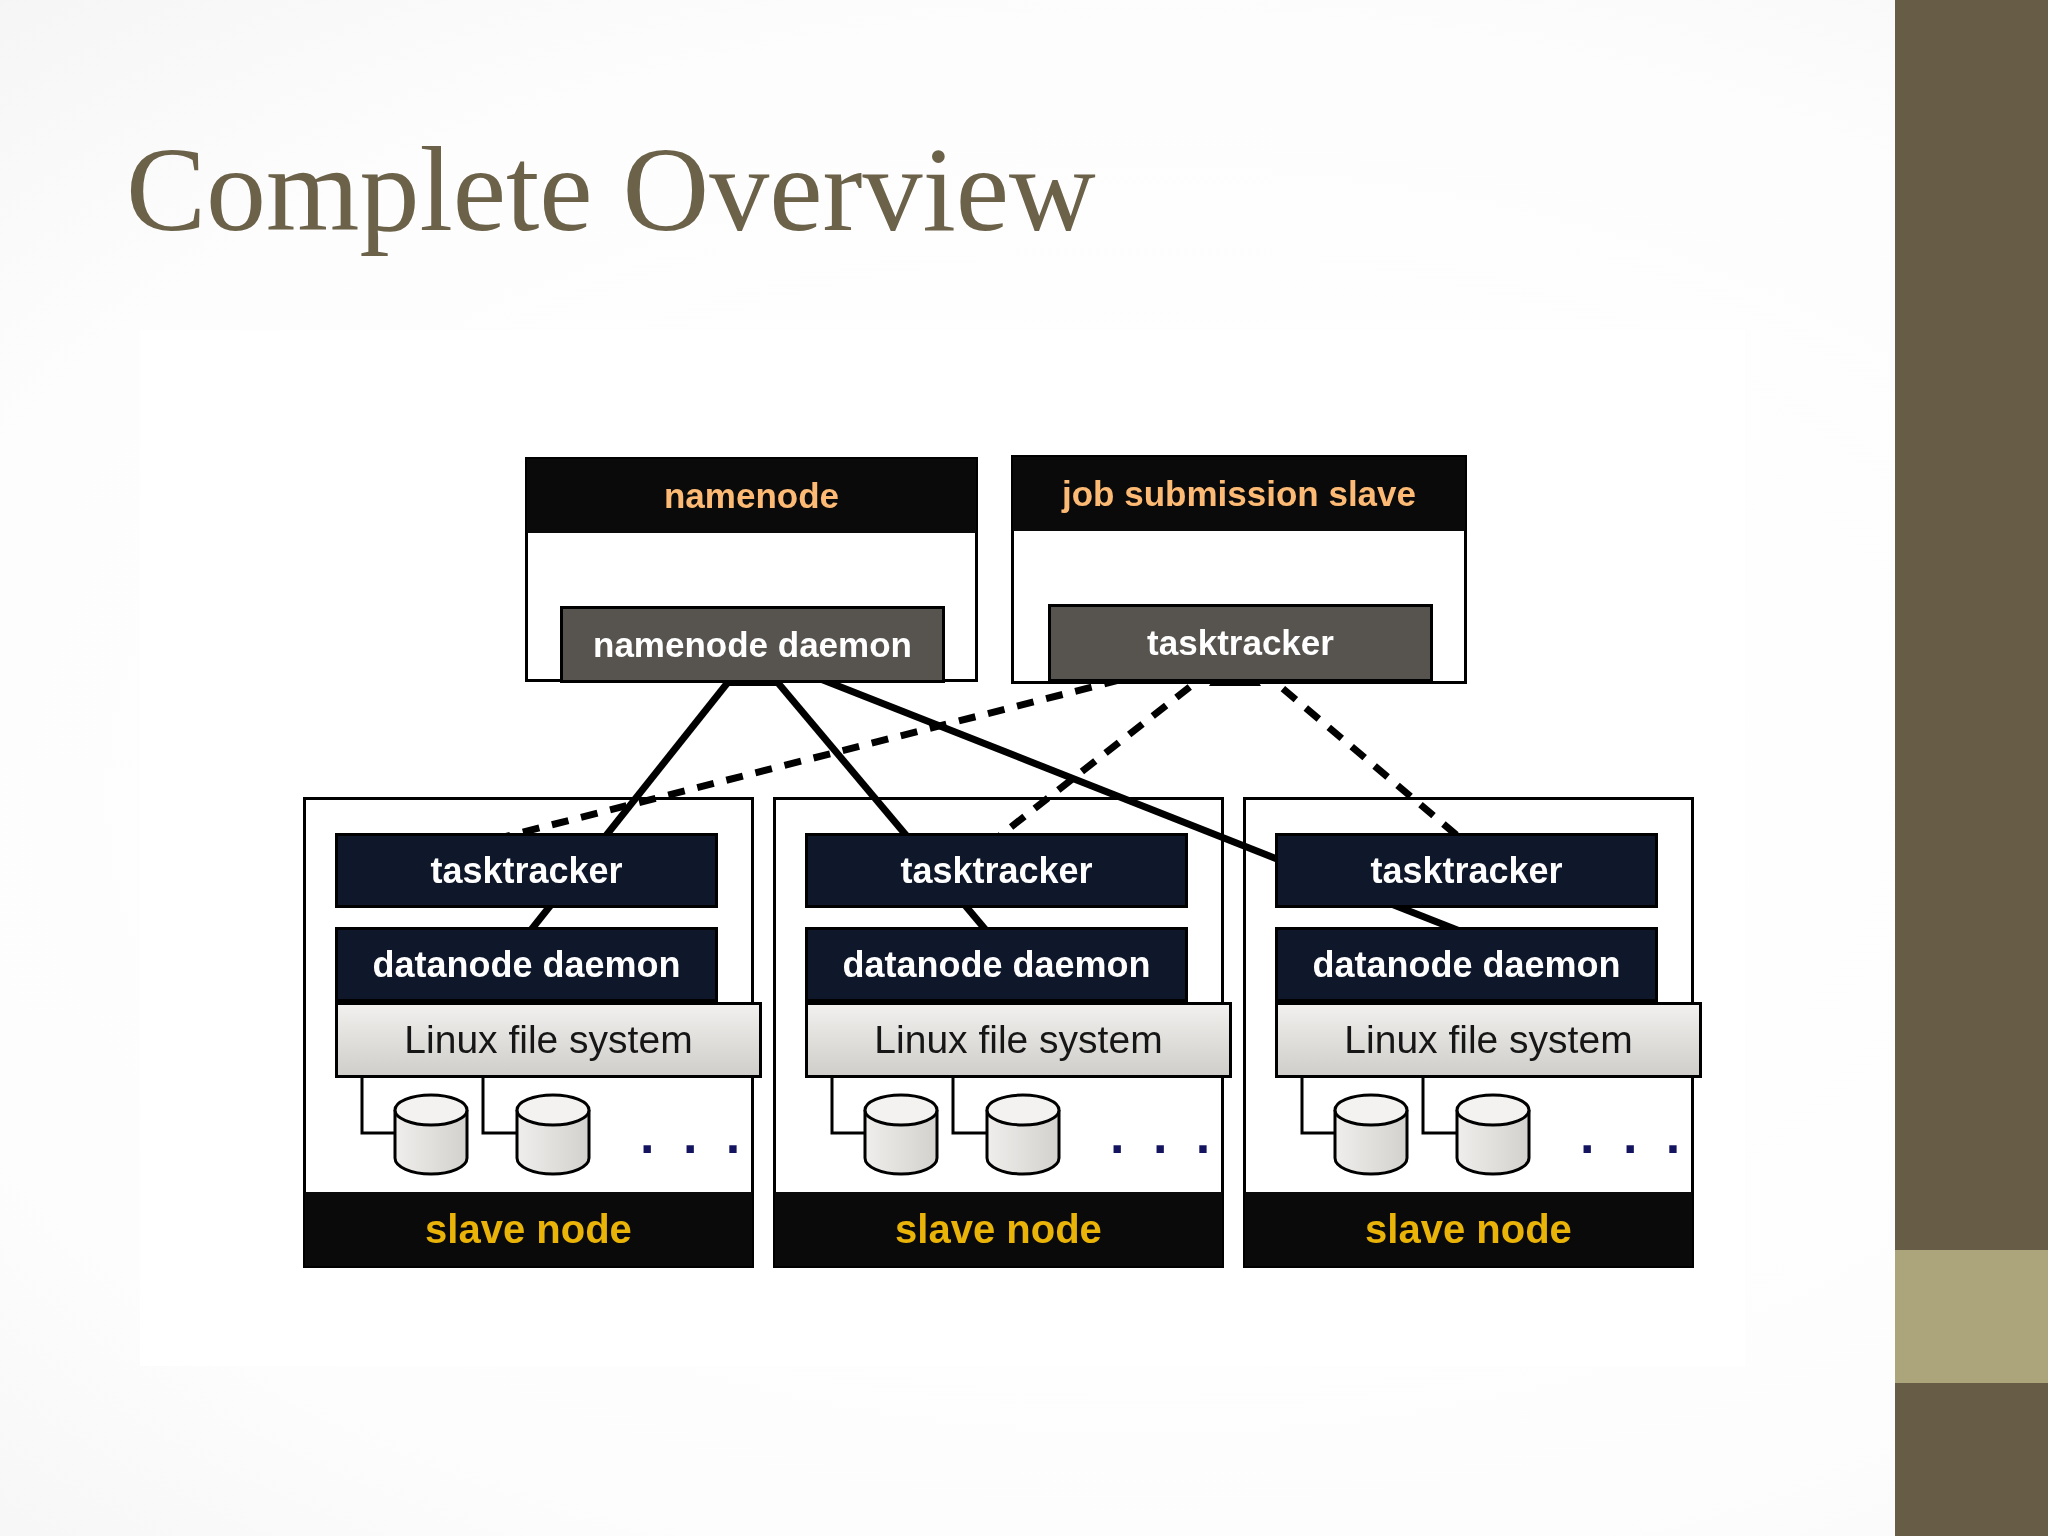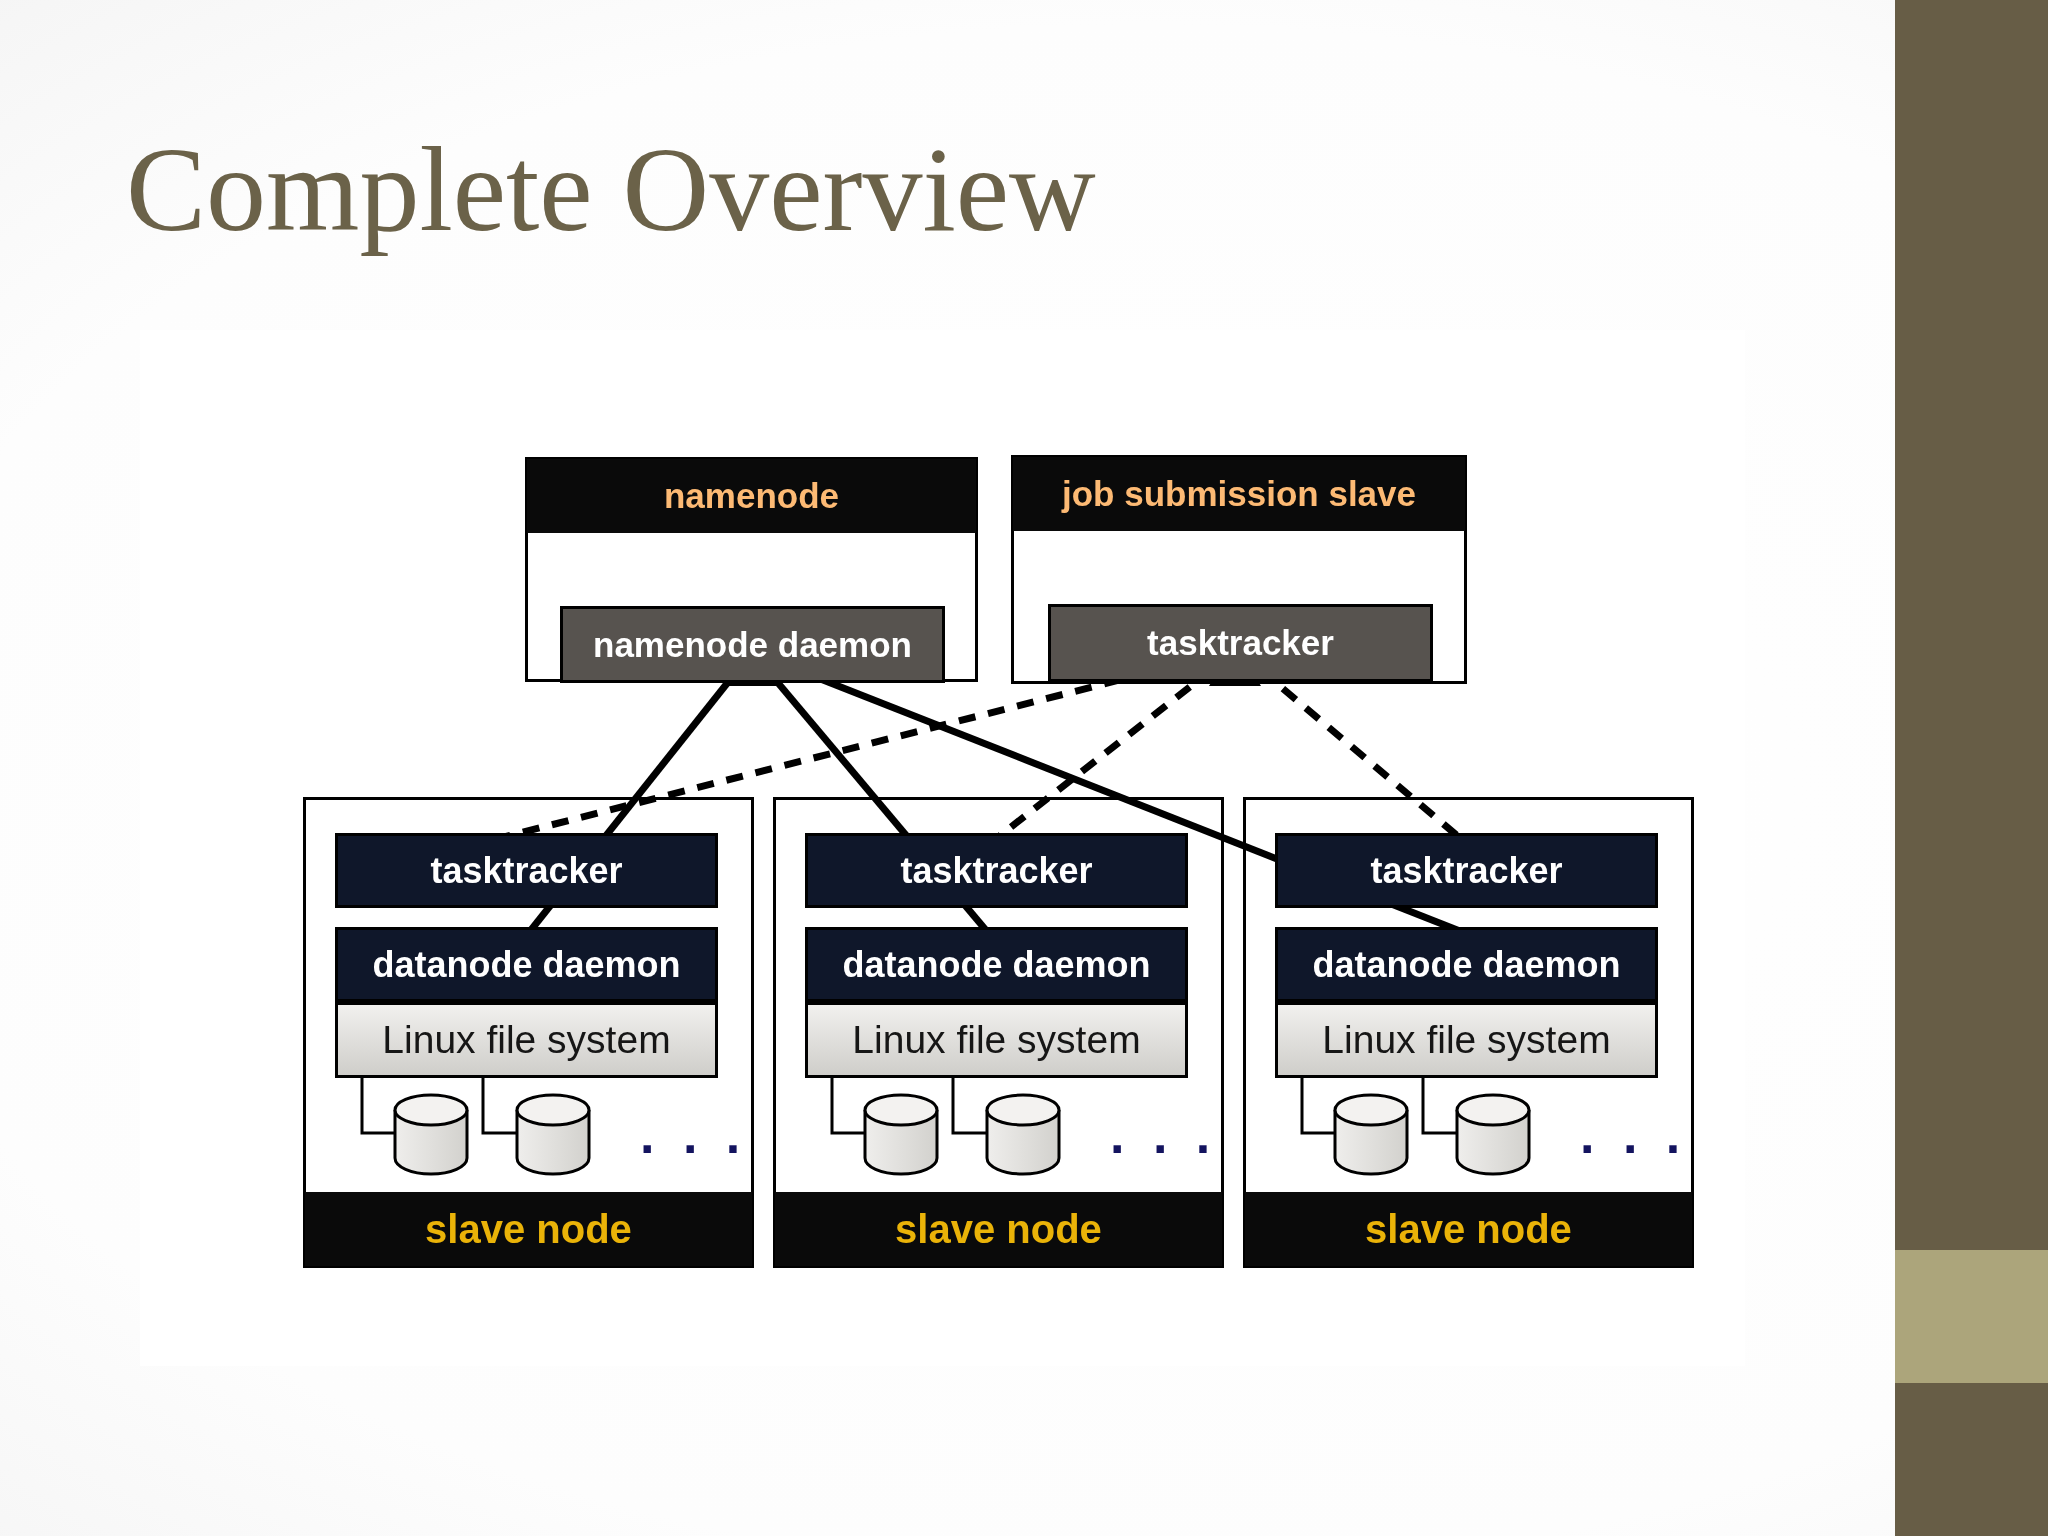--- a/index.html
+++ b/index.html
@@ -21,21 +21,21 @@
   .outer{position:absolute;background:#ffffff;border:3px solid #000;box-sizing:border-box;}
   .hdr{position:absolute;left:-1px;top:-1px;right:-1px;height:74px;background:#0a0a0a;z-index:3;
        display:flex;align-items:center;justify-content:center;}
   .hdr span{color:#fdba74;font-weight:700;font-size:35px;}
   .daemon{position:absolute;background:#57534f;border:3px solid #000;box-sizing:border-box;z-index:3;
        display:flex;align-items:center;justify-content:center;margin-top:36px;}
   .daemon span{color:#fff;font-weight:700;font-size:35px;}
   .graybox{position:absolute;left:29px;width:383px;height:75px;background:#0f172a;border:3px solid #000;
        box-sizing:border-box;z-index:3;display:flex;align-items:center;justify-content:center;}
   .graybox span{color:#fff;font-weight:700;font-size:36px;}
-  .fsbox{position:absolute;left:29px;width:383px;height:76px;background:linear-gradient(#f1f0ee,#cfceca);
+  .fsbox{position:absolute;left:29px;width:427px;height:76px;background:linear-gradient(#f1f0ee,#cfceca);
        border:3px solid #000;box-sizing:border-box;z-index:3;display:flex;align-items:center;justify-content:center;}
   .fsbox span{color:#161616;font-weight:400;font-size:39px;}
   .band{position:absolute;left:-1px;right:-1px;bottom:-1px;height:74px;background:#0a0a0a;z-index:3;
        display:flex;align-items:center;justify-content:center;}
   .band span{color:#eab308;font-weight:700;font-size:40px;}
   .lines{position:absolute;left:0;top:0;z-index:2;}
   .dots{position:absolute;z-index:3;font-weight:700;font-size:52px;line-height:1;letter-spacing:7px;
        color:#13135f;font-family:"Liberation Sans",sans-serif;}
 </style>
 </head>

